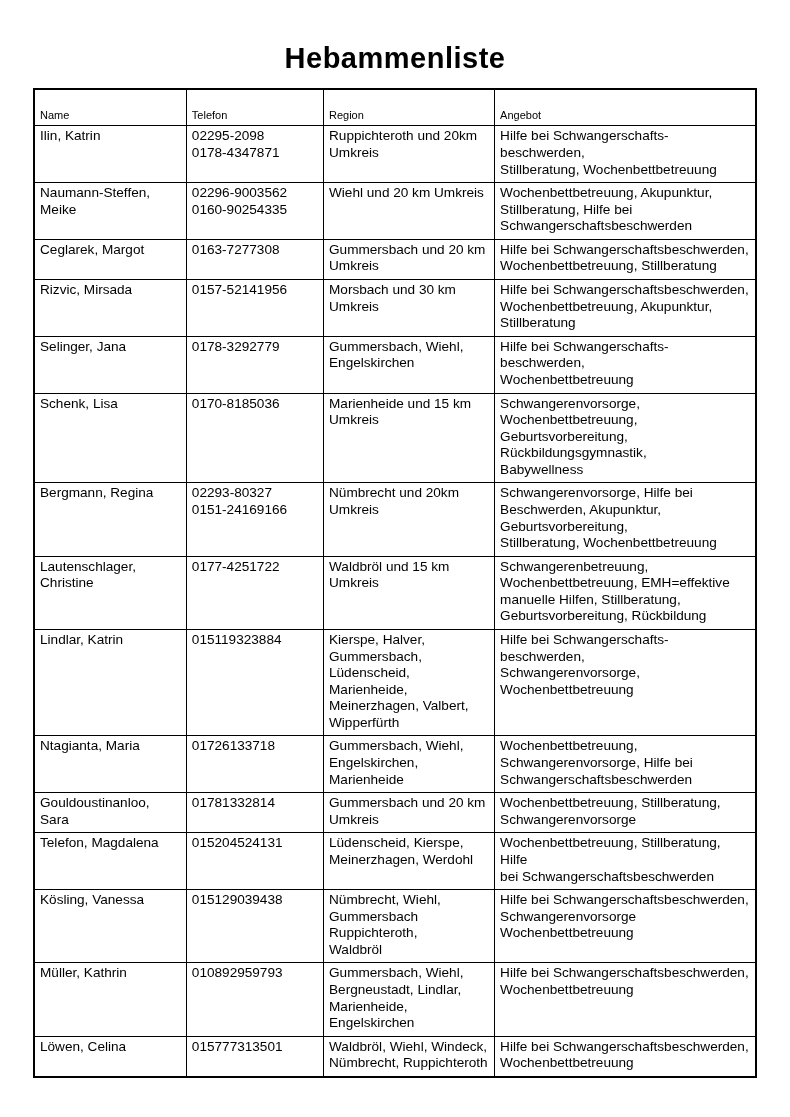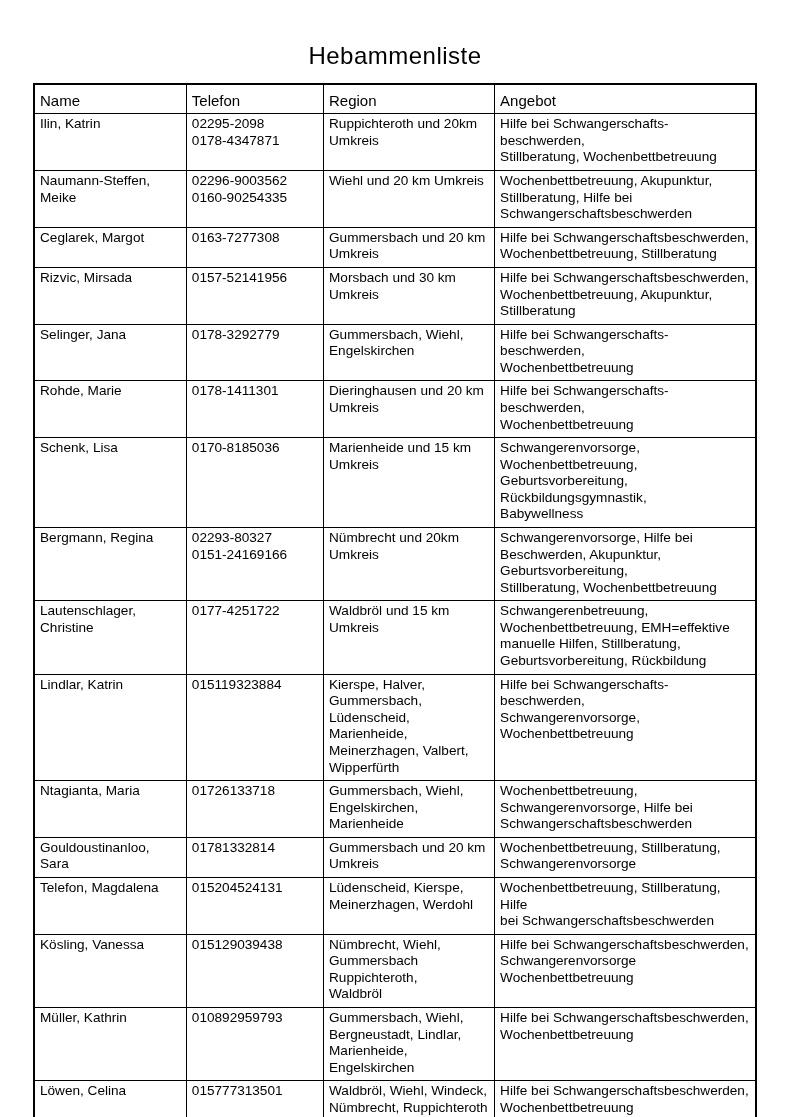--- a/index.html
+++ b/index.html
@@ -18,22 +18,22 @@
     width: 790px;
     height: 1117px;
     background: #ffffff;
     overflow: hidden;
   }
   .doc-title {
     margin: 0;
     padding-top: 42px;
     padding-bottom: 13px;
     text-align: center;
-    font-size: 24px;
-    font-weight: 400;
+    font-size: 29px;
+    font-weight: 700;
     letter-spacing: 0.5px;
   }
   table.hebammen-table {
     width: 724px;
     margin-left: 33px;
     border-collapse: collapse;
     table-layout: fixed;
     border: 2px solid #000000;
   }
   .hebammen-table th,
@@ -42,22 +42,22 @@
     vertical-align: top;
     text-align: left;
     font-weight: 400;
     font-size: 13.6px;
     line-height: 1.22;
     padding: 2px 4px 4px 5px;
     white-space: pre-line;
     overflow-wrap: break-word;
   }
   .hebammen-table th {
-    font-size: 15px;
-    padding-top: 7px;
+    font-size: 11px;
+    padding-top: 19px;
     padding-bottom: 3px;
     white-space: normal;
   }
   .col-name    { width: 21.1%; }
   .col-telefon { width: 19.0%; }
   .col-region  { width: 23.7%; }
   .col-angebot { width: 36.2%; }
 </style>
 </head>
 <body>
@@ -116,28 +116,20 @@
 Umkreis</td>
         <td>Hilfe bei Schwangerschaftsbeschwerden,
 Wochenbettbetreuung, Akupunktur,
 Stillberatung</td>
       </tr>
       <tr>
         <td>Selinger, Jana</td>
         <td>0178-3292779</td>
         <td>Gummersbach, Wiehl,
 Engelskirchen</td>
-        <td>Hilfe bei Schwangerschafts-beschwerden,
-Wochenbettbetreuung</td>
-      </tr>
-      <tr>
-        <td>Rohde, Marie</td>
-        <td>0178-1411301</td>
-        <td>Dieringhausen und 20 km
-Umkreis</td>
         <td>Hilfe bei Schwangerschafts-beschwerden,
 Wochenbettbetreuung</td>
       </tr>
       <tr>
         <td>Schenk, Lisa</td>
         <td>0170-8185036</td>
         <td>Marienheide und 15 km
 Umkreis</td>
         <td>Schwangerenvorsorge,
 Wochenbettbetreuung,

